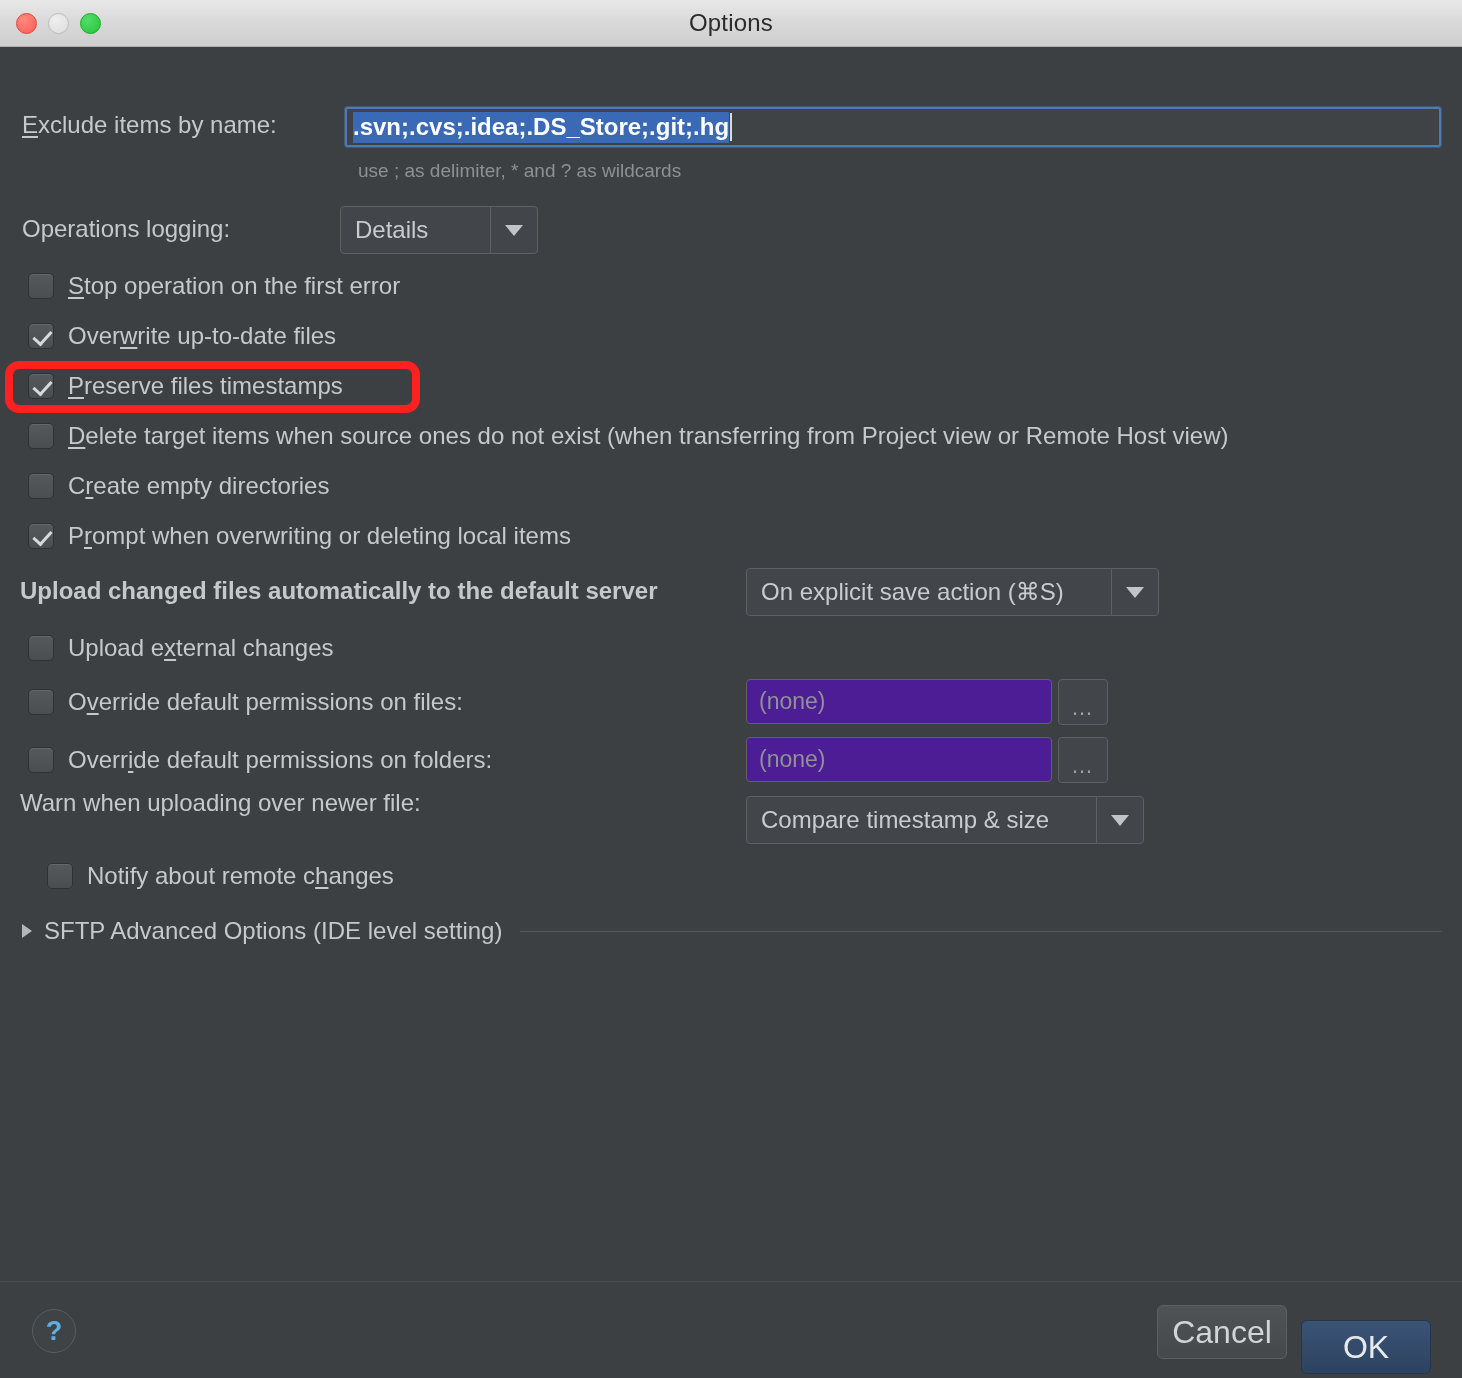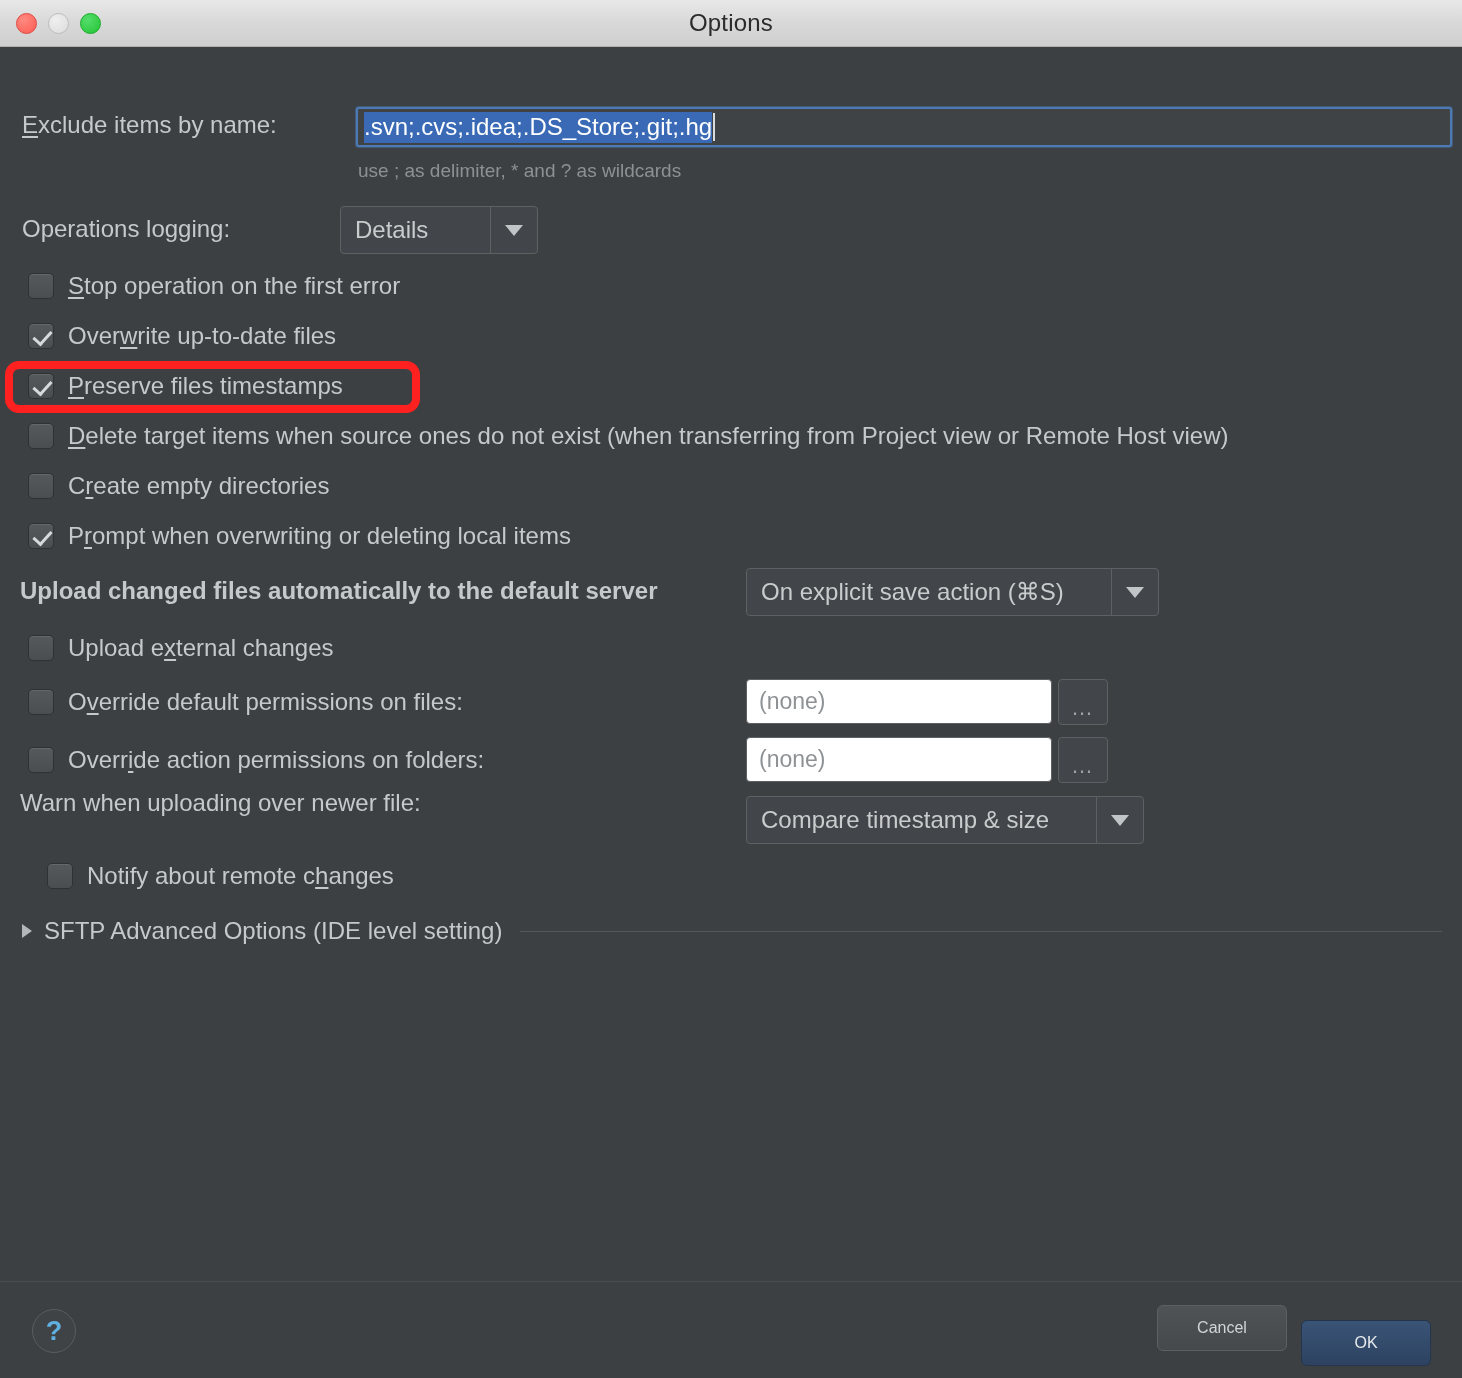--- a/index.html
+++ b/index.html
@@ -114,21 +114,21 @@
     white-space: nowrap;
   }
   .caret {
     width: 2px;
     height: 28px;
     background: #d9dcdd;
     margin-left: 1px;
   }
   .inputbox {
     box-sizing: border-box;
-    background: #ffffff;
+    background: #4c1d95;
     border: 1px solid #5d6164;
     border-radius: 4px;
     display: flex;
     align-items: center;
     padding: 0 12px;
     font-size: 23px;
     color: #8e9295;
   }
 
   
@@ -260,26 +260,26 @@
     align-items: center;
     justify-content: center;
     font-size: 27px;
     font-weight: bold;
     color: #5fb0e0;
     box-sizing: border-box;
   }
   .btn {
     position: absolute;
     box-sizing: border-box;
-    height: 46px;
+    height: 54px;
     border-radius: 6px;
     display: flex;
     align-items: center;
     justify-content: center;
-    font-size: 16px;
+    font-size: 32px;
   }
   #cancel-btn {
     left: 1157px;
     top: 1305px;
     width: 130px;
     background: linear-gradient(to bottom, #4f5356, #45494c);
     border: 1px solid #5c6063;
     color: #d2d5d7;
   }
   #ok-btn {
@@ -303,21 +303,21 @@
       <div class="light max"></div>
     </div>
     <div id="title-text">Options</div>
   </div>
 
   <div id="content">
 
     <div class="row" style="left:22px; top:66px;">
       <span class="lbl"><span class="mn">E</span><span>xclude items by name:</span></span>
     </div>
-    <div class="textfield focused" style="position:absolute; left:356px; top:60px; width:1096px; height:40px;">
+    <div class="textfield focused" style="position:absolute; left:345px; top:60px; width:1096px; height:40px;font-weight:bold;">
       <span class="sel-text">.svn;.cvs;.idea;.DS_Store;.git;.hg</span>
       <span class="caret"></span>
     </div>
     <div class="row" style="left:358px; top:113px;">
       <span class="hint">use ; as delimiter, * and ? as wildcards</span>
     </div>
 
     <div class="row" style="left:22px; top:170px;">
       <span class="lbl">Operations logging:</span>
     </div>
@@ -380,21 +380,21 @@
     </div>
     <div class="inputbox" style="position:absolute; left:746px; top:632px; width:306px; height:45px;">
       <span>(none)</span>
     </div>
     <div class="ellipsis-btn" style="position:absolute; left:1058px; top:632px;">
       <span>…</span>
     </div>
 
     <div class="row" style="left:28px; top:699px;">
       <span class="cb"></span>
-      <span class="cb-label"><span>Overr</span><span class="mn">i</span><span>de action permissions on folders:</span></span>
+      <span class="cb-label"><span>Overr</span><span class="mn">i</span><span>de default permissions on folders:</span></span>
     </div>
     <div class="inputbox" style="position:absolute; left:746px; top:690px; width:306px; height:45px;">
       <span>(none)</span>
     </div>
     <div class="ellipsis-btn" style="position:absolute; left:1058px; top:690px;">
       <span>…</span>
     </div>
 
     <div class="row" style="left:20px; top:744px;">
       <span class="lbl">Warn when uploading over newer file:</span>

